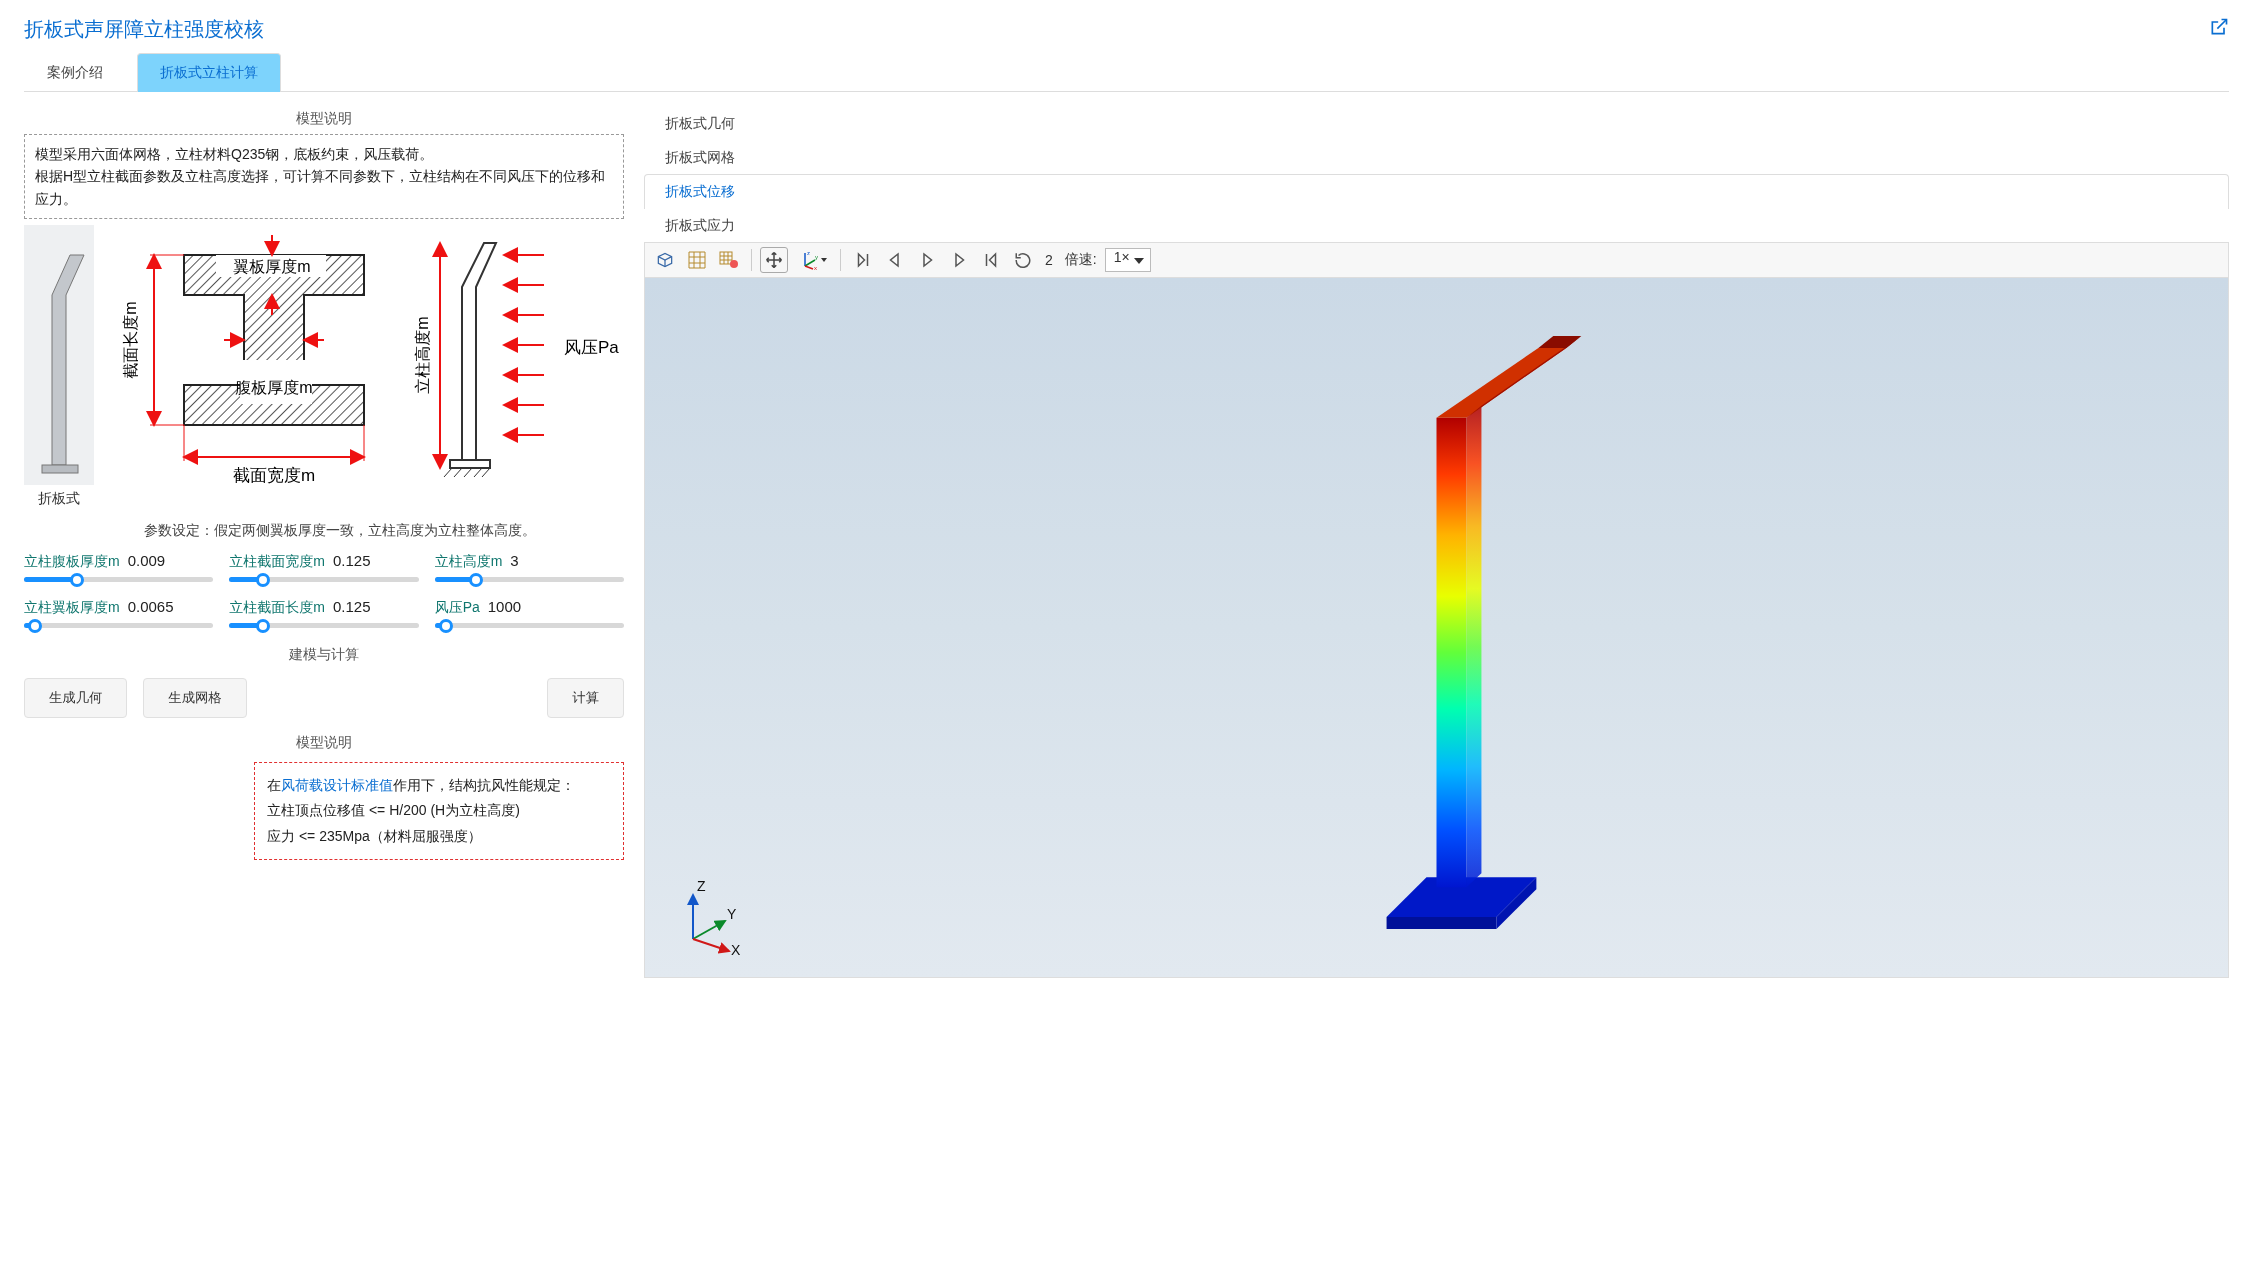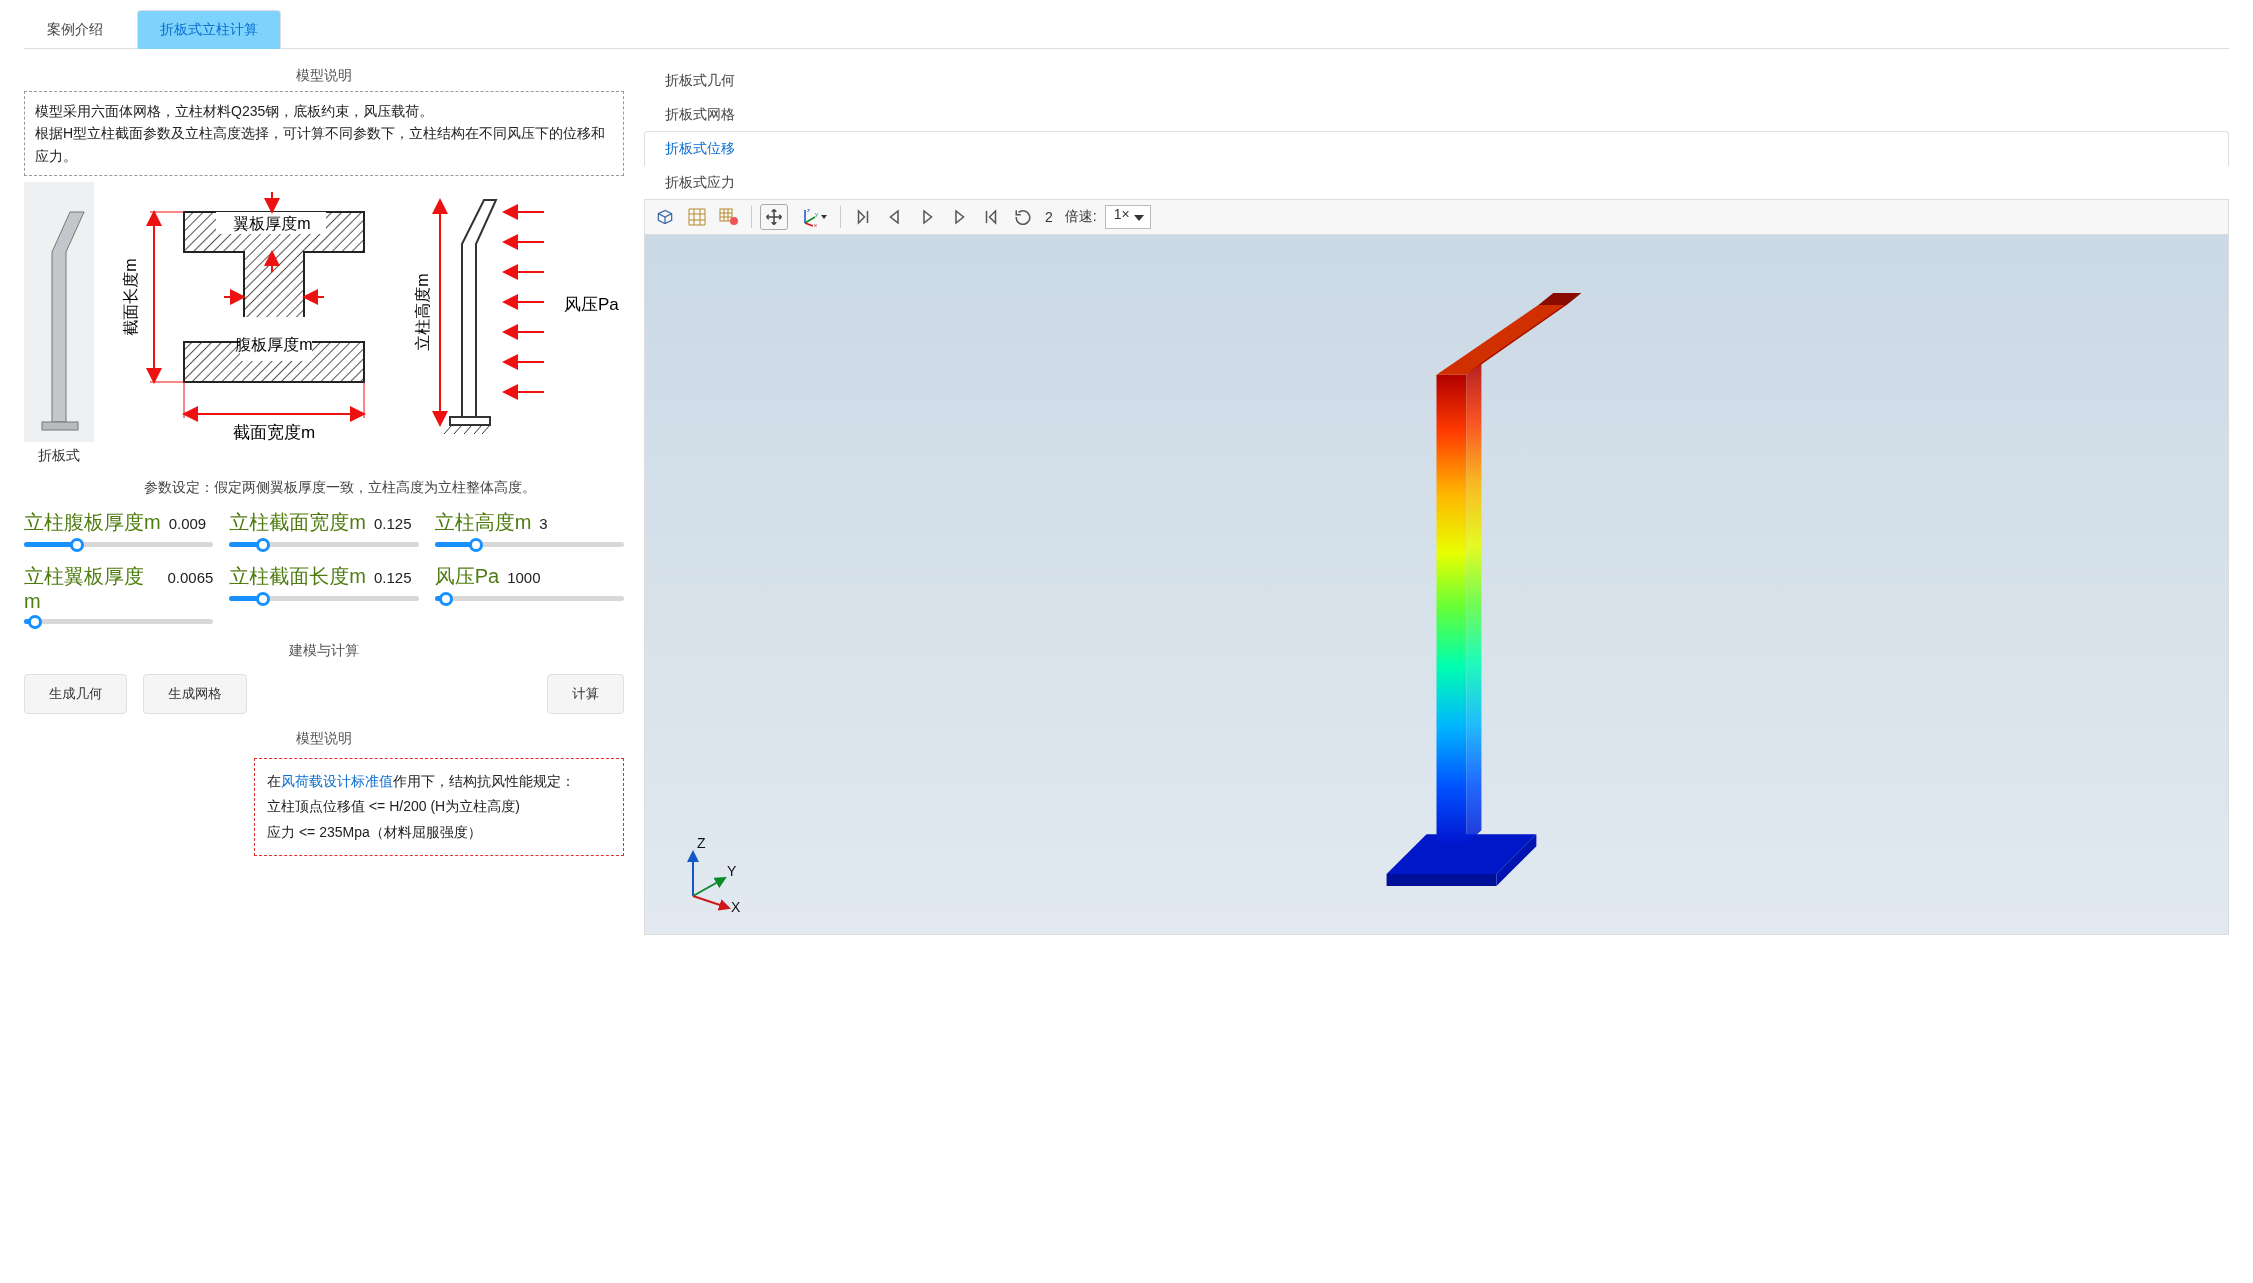--- a/index.html
+++ b/index.html
@@ -68,21 +68,21 @@
   .mini-svg { width: 70px; height: 260px; }
   .mini-label { font-size: 14px; margin-top: 2px; }
   .hsec { flex: 1 1 auto; }
   .pillar { width: 210px; flex: 0 0 210px; }
 
   .param-note { font-size: 14px; color: #444; margin: 14px 0 12px; padding-left: 120px; }
 
   .sliders { display: grid; grid-template-columns: 1fr 1fr 1fr; gap: 16px 16px; }
   .slider-cell { }
   .slider-top { display: flex; gap: 8px; align-items: baseline; margin-bottom: 4px; }
-  .slider-label { color: #4d7c0f; font-size: 20px; }
+  .slider-label { color: #0f766e; font-size: 14px; }
   .slider-value { color: #222; font-size: 15px; }
   .slider-track {
     position: relative;
     height: 5px;
     background: #d8d8d8;
     border-radius: 3px;
     margin-top: 6px;
   }
   .slider-fill {
     position: absolute; left: 0; top: 0; bottom: 0;
@@ -176,20 +176,30 @@
   }
   .triad {
     position: absolute; left: 28px; bottom: 20px;
   }
 </style>
 </head>
 <body>
 
 <div class="app">
 
+  <div class="title-row">
+    <div class="page-title">折板式声屏障立柱强度校核</div>
+    <div class="open-ext" title="open">
+      <svg width="20" height="20" viewBox="0 0 24 24" fill="none" stroke="#0a6ed1" stroke-width="2">
+        <path d="M15 3h6v6"></path>
+          <path d="M10 14L21 3"></path>
+          <path d="M18 13v7H4V6h7"></path>
+      </svg>
+    </div>
+  </div>
 
   <div class="tabs">
     <div class="tab">案例介绍</div>
     <div class="tab active">折板式立柱计算</div>
   </div>
 
   <div class="main-row">
 
     <div class="left-col">
 

